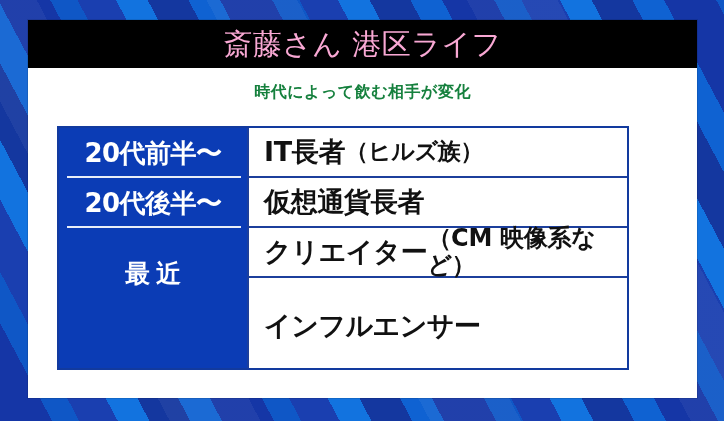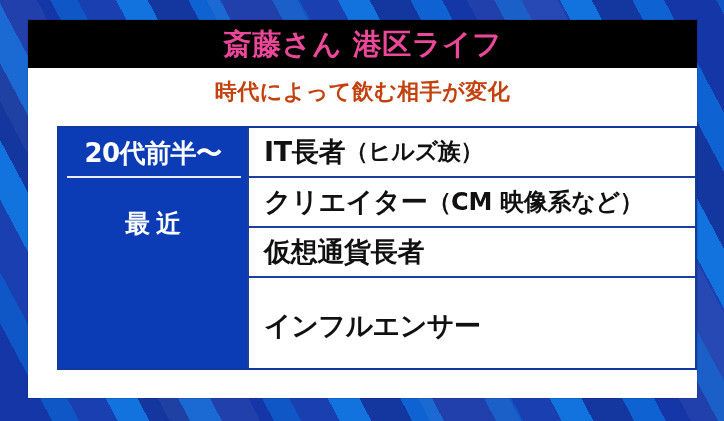--- a/index.html
+++ b/index.html
@@ -66,49 +66,49 @@
   }
 
   .title-bar {
     height: 48px;
     background: #000000;
     display: flex;
     align-items: center;
     justify-content: center;
   }
   .title-bar .title {
-    color: #ec4899;
+    color: #f9a8d4;
     font-size: 29px;
+    font-weight: normal;
+    letter-spacing: 0.5px;
+    line-height: 1;
+    white-space: nowrap;
+  }
+
+  .subtitle-wrap {
+    height: 48px;
+    display: flex;
+    align-items: center;
+    justify-content: center;
+  }
+  .subtitle {
+    color: #15803d;
+    font-size: 16px;
     font-weight: bold;
     letter-spacing: 0.5px;
     line-height: 1;
     white-space: nowrap;
   }
 
-  .subtitle-wrap {
-    height: 48px;
-    display: flex;
-    align-items: center;
-    justify-content: center;
-  }
-  .subtitle {
-    color: #c2410c;
-    font-size: 22px;
-    font-weight: bold;
-    letter-spacing: 0.5px;
-    line-height: 1;
-    white-space: nowrap;
-  }
-
   
   .table {
     position: absolute;
     left: 29px;
     top: 106px;
-    width: 640px;
+    width: 572px;
     border: 2px solid #123a9e;
     box-sizing: border-box;
     display: flex;
     background: #0b3cb5;
   }
 
   .col-left {
     width: 188px;
     flex: 0 0 188px;
     background: #0b3cb5;
@@ -192,37 +192,38 @@
     </div>
 
     <div class="subtitle-wrap">
       <div class="subtitle">時代によって飲む相手が変化</div>
     </div>
 
     <div class="table">
 
       <div class="col-left">
         <div class="lcell h50 sep">20代前半〜</div>
+        <div class="lcell h50 sep">20代後半〜</div>
         <div class="lcell h90 spaced">最近</div>
       </div>
 
       <div class="col-right">
 
         <div class="rcell h50">
           <span class="t-main">IT長者</span>
             <span class="t-small">（ヒルズ族）</span>
         </div>
 
         <div class="rcell h50">
+          <span class="t-main">仮想通貨長者</span>
+        </div>
+
+        <div class="rcell h50">
           <span class="t-main">クリエイター</span>
             <span class="t-med">（CM 映像系など）</span>
-        </div>
-
-        <div class="rcell h50">
-          <span class="t-main">仮想通貨長者</span>
         </div>
 
         <div class="rcell h90">
           <span class="two-line">
             <span>インフルエンサー</span>
           </span>
         </div>
 
       </div>
     </div>

